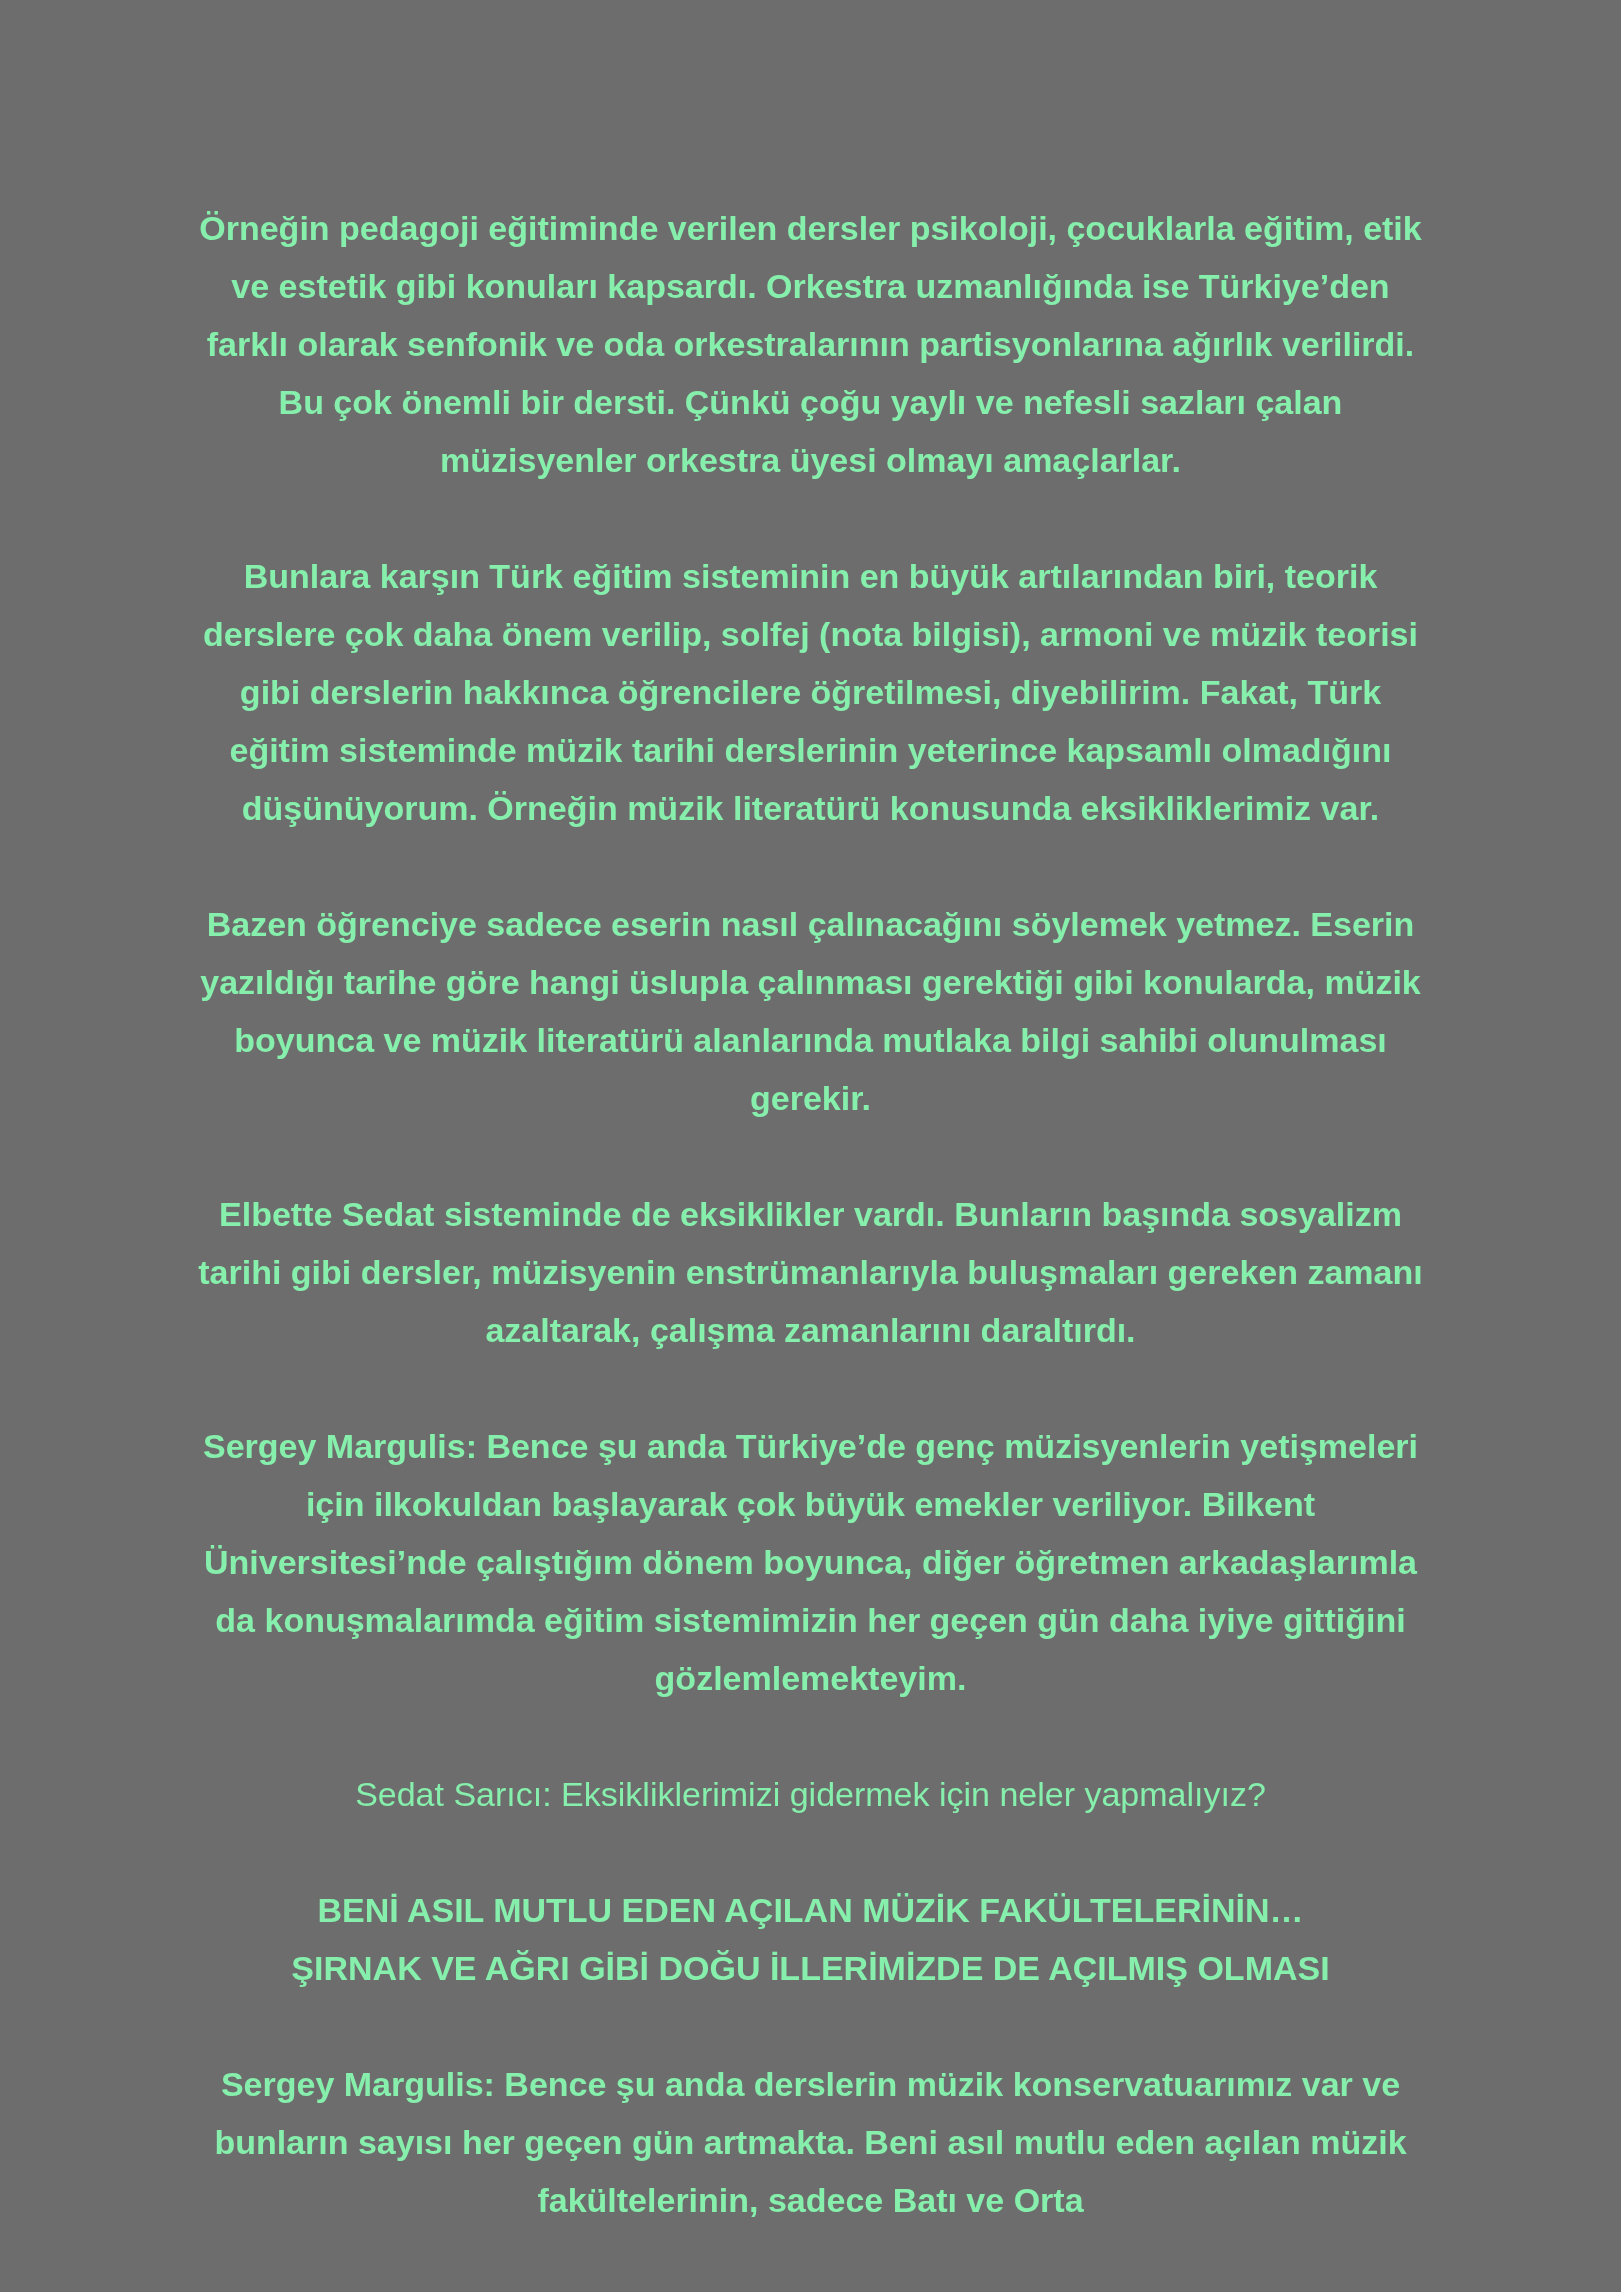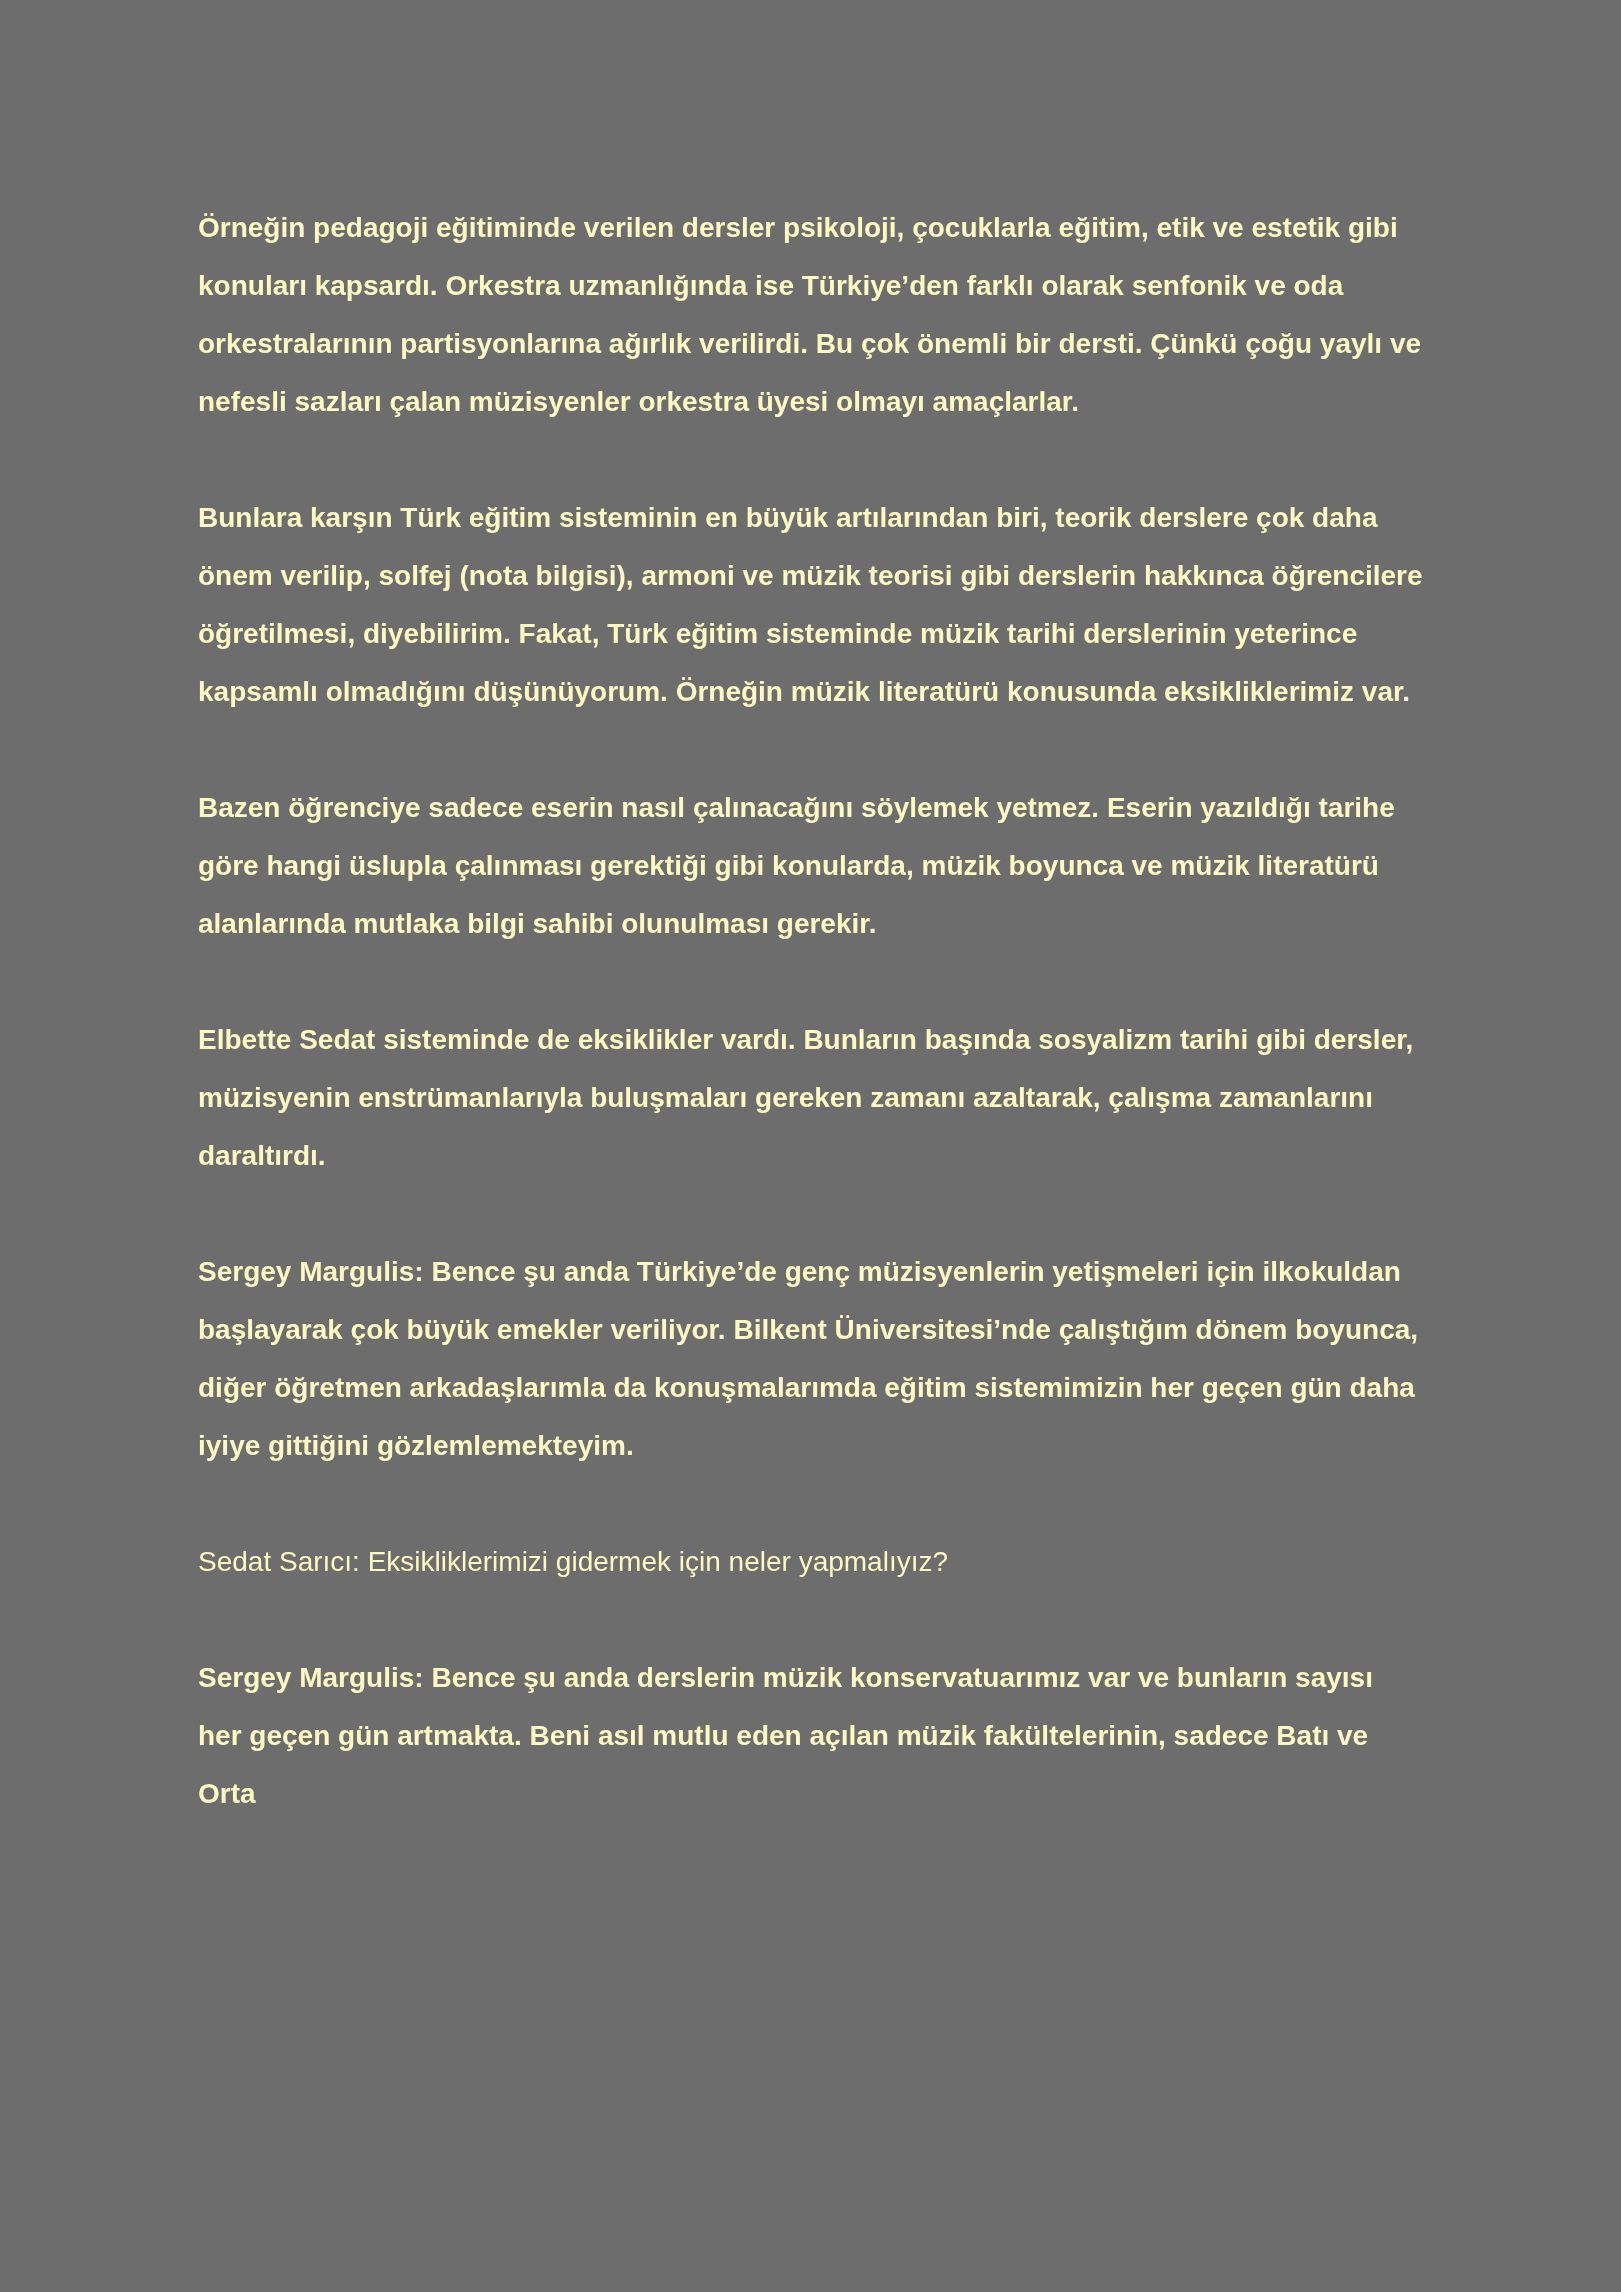--- a/index.html
+++ b/index.html
@@ -12,23 +12,24 @@
     height: 2293px;
     background: #6d6d6d;
     overflow: hidden;
     font-family: "Liberation Sans", sans-serif;
   }
   .text-block {
     position: absolute;
     top: 199px;
     left: 198px;
     width: 1225px;
-    color: #fef9c3;
-    font-size: 28px;
+    color: #86efac;
+    font-size: 34px;
     line-height: 58px;
+    text-align: center;
   }
   .para {
     margin: 0 0 58px 0;
     white-space: pre-line;
   }
   .para.bold {
     font-weight: 700;
   }
   .para.regular {
     font-weight: 400;
@@ -38,16 +39,18 @@
 <body>
 
 <div class="page">
   <div class="text-block">
     <p class="para bold">Örneğin pedagoji eğitiminde verilen dersler psikoloji, çocuklarla eğitim, etik ve estetik gibi konuları kapsardı. Orkestra uzmanlığında ise Türkiye’den farklı olarak senfonik ve oda orkestralarının partisyonlarına ağırlık verilirdi. Bu çok önemli bir dersti. Çünkü çoğu yaylı ve nefesli sazları çalan müzisyenler orkestra üyesi olmayı amaçlarlar.</p>
     <p class="para bold">Bunlara karşın Türk eğitim sisteminin en büyük artılarından biri, teorik derslere çok daha önem verilip, solfej (nota bilgisi), armoni ve müzik teorisi gibi derslerin hakkınca öğrencilere öğretilmesi, diyebilirim. Fakat, Türk eğitim sisteminde müzik tarihi derslerinin yeterince kapsamlı olmadığını düşünüyorum. Örneğin müzik literatürü konusunda eksikliklerimiz var.</p>
     <p class="para bold">Bazen öğrenciye sadece eserin nasıl çalınacağını söylemek yetmez. Eserin yazıldığı tarihe göre hangi üslupla çalınması gerektiği gibi konularda, müzik boyunca ve müzik literatürü alanlarında mutlaka bilgi sahibi olunulması gerekir.</p>
     <p class="para bold">Elbette Sedat sisteminde de eksiklikler vardı. Bunların başında sosyalizm tarihi gibi dersler, müzisyenin enstrümanlarıyla buluşmaları gereken zamanı azaltarak, çalışma zamanlarını daraltırdı.</p>
     <p class="para bold">Sergey Margulis: Bence şu anda Türkiye’de genç müzisyenlerin yetişmeleri için ilkokuldan başlayarak çok büyük emekler veriliyor. Bilkent Üniversitesi’nde çalıştığım dönem boyunca, diğer öğretmen arkadaşlarımla da konuşmalarımda eğitim sistemimizin her geçen gün daha iyiye gittiğini gözlemlemekteyim.</p>
     <p class="para regular">Sedat Sarıcı: Eksikliklerimizi gidermek için neler yapmalıyız?</p>
+    <p class="para bold">BENİ ASIL MUTLU EDEN AÇILAN MÜZİK FAKÜLTELERİNİN…
+ŞIRNAK VE AĞRI GİBİ DOĞU İLLERİMİZDE DE AÇILMIŞ OLMASI</p>
     <p class="para bold">Sergey Margulis: Bence şu anda derslerin müzik konservatuarımız var ve bunların sayısı her geçen gün artmakta. Beni asıl mutlu eden açılan müzik fakültelerinin, sadece Batı ve Orta</p>
   </div>
 </div>
 
 
 </body></html>

